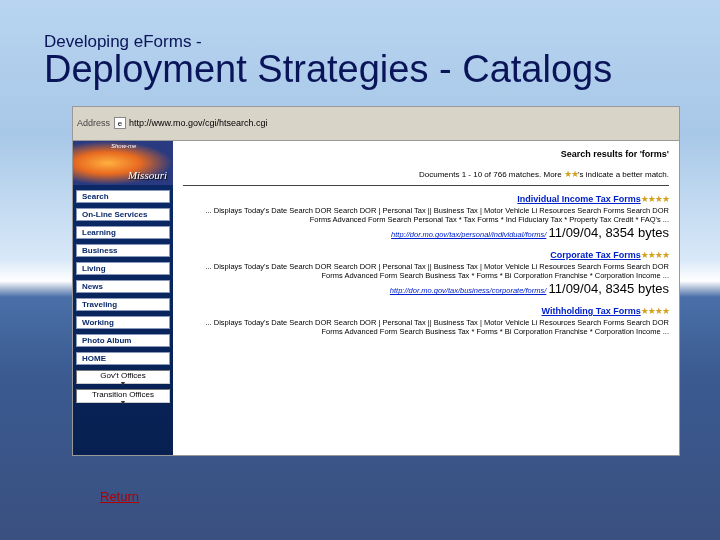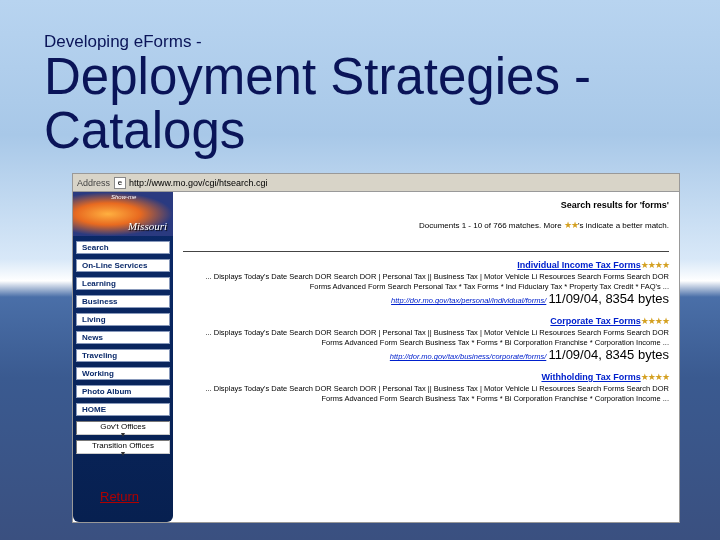--- a/index.html
+++ b/index.html
@@ -21,39 +21,39 @@
   .title-block {
     padding: 32px 0 10px 44px;
     color: #0a1458;
   }
   .title-small {
     font-size: 17px;
     font-weight: 400;
     margin-bottom: -2px;
   }
   .title-big {
-    font-size: 51px;
+    font-size: 38px;
     font-weight: 400;
     line-height: 1.05;
   }
   .browser {
     margin: 6px 40px 0 72px;
     background: #ffffff;
     border: 1px solid #999;
     height: 350px;
     overflow: hidden;
     font-size: 9px;
   }
   .addr-bar {
     display: flex;
     align-items: center;
     background: #d8d4c8;
     border-bottom: 1px solid #999;
     padding: 0 4px;
-    height: 18px;
+    height: 34px;
   }
   .addr-label { color: #444; font-size: 9px; margin-right: 4px; }
   .addr-icon {
     width: 12px; height: 12px;
     background: #fff; border: 1px solid #888;
     display: inline-flex; align-items: center; justify-content: center;
     font-size: 8px; margin-right: 3px;
   }
   .addr-url { color: #000; font-size: 9px; }
   .browser-body {
@@ -123,21 +123,21 @@
     color: #000;
     font-size: 8px;
     overflow: hidden;
     text-align: right;
   }
   .content h4 {
     font-size: 9px;
     font-weight: bold;
     margin-bottom: 10px;
   }
-  .doc-count { font-size: 8px; margin-bottom: 21px; }
+  .doc-count { font-size: 8px; margin-bottom: 6px; }
   .star { color: #d4a020; font-size: 9px; letter-spacing: -1px; }
   .hr { border: none; border-top: 1px solid #444; margin: 4px 0 8px 0; }
   .result { margin-bottom: 8px; line-height: 1.3; }
   .result-title {
     color: #0020cc;
     text-decoration: underline;
     font-weight: bold;
     font-size: 9px;
   }
   .result-desc { color: #000; font-size: 7.5px; padding-left: 14px; }

